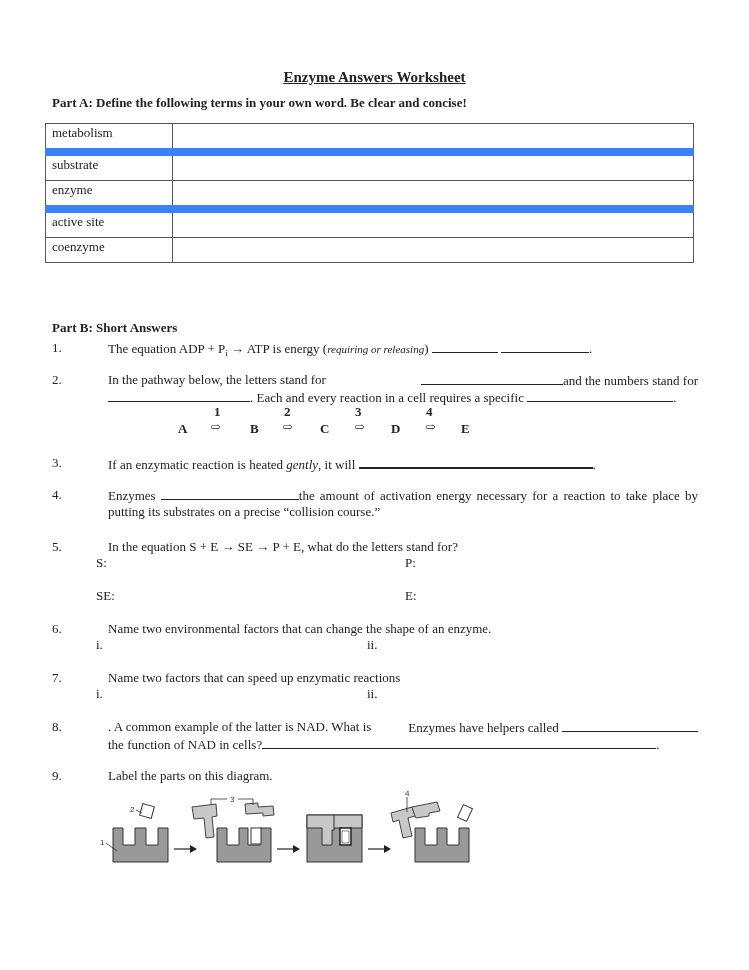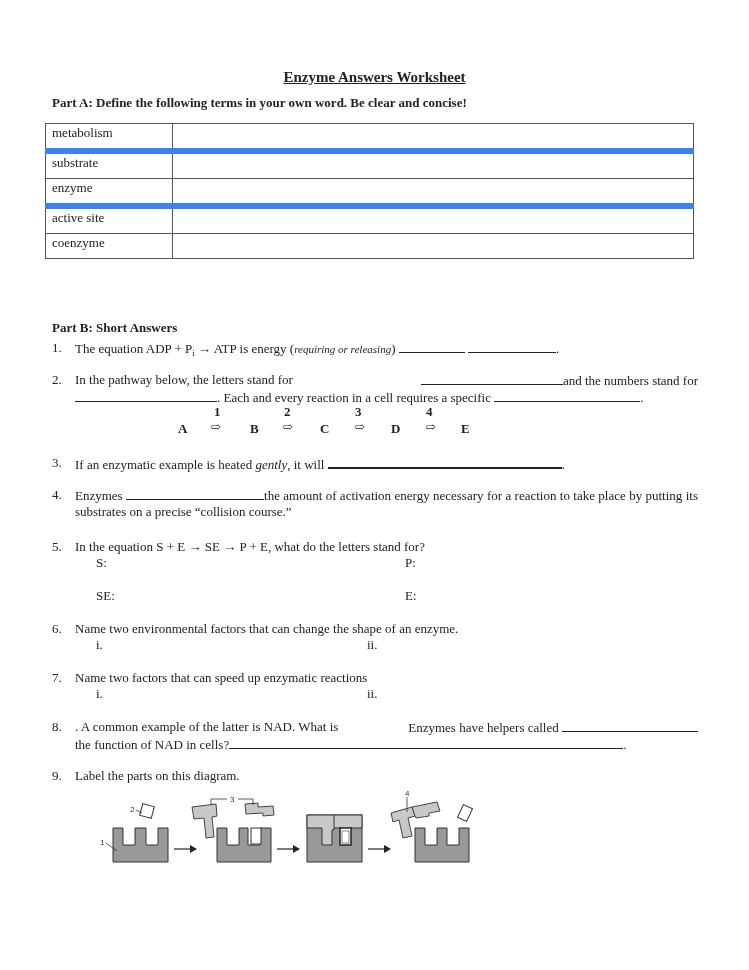--- a/index.html
+++ b/index.html
@@ -15,25 +15,25 @@
     .parta-head { position: absolute; left: 52px; top: 95px; font-weight: bold; font-size: 13px; }
     table.terms {
       position: absolute; left: 45px; top: 123px; width: 649px;
       border-collapse: collapse;
     }
     table.terms td {
       border: 1px solid #555; height: 24px; padding: 0 0 0 6px;
       vertical-align: top; font-size: 13px; line-height: 18px; margin-left: 14px;
     }
     table.terms td.term { width: 120px; }
-    table.terms tr.thick td { border-top: 6px solid #3b82f6; }
+    table.terms tr.thick td { border-top: 8px solid #3b82f6; }
     .partb-head { position: absolute; left: 52px; top: 320px; font-weight: bold; }
     .q { position: absolute; left: 52px; width: 646px; font-size: 13px; line-height: 16px; }
     .qnum { position: absolute; left: 0; top: 0; }
-    .qbody { margin-left: 23px; }
+    .qbody { margin-left: 56px; }
     .just { text-align: justify; text-align-last: left; }
     .blank { display: inline-block; border-bottom: 1px solid #222; height: 12px; vertical-align: baseline; }
     .sub { font-size: 9px; vertical-align: -3px; }
     .pathway { position: absolute; font-weight: bold; font-size: 13px; }
     .row2 { position: absolute; }
     svg text { font-family: "Liberation Sans", "DejaVu Sans", sans-serif; }
   </style>
 </head>
 <body>
 
@@ -101,21 +101,21 @@
   <span class="pathway" style="left:320px; top:421px;">C</span>
   <span class="pathway" style="left:355px; top:420px; font-size:12px;">⇨</span>
   <span class="pathway" style="left:391px; top:421px;">D</span>
   <span class="pathway" style="left:426px; top:420px; font-size:12px;">⇨</span>
   <span class="pathway" style="left:461px; top:421px;">E</span>
 </div>
 
 <div class="q" style="top:455px;">
   <span class="qnum">3.</span>
   <div class="qbody">
-    <span>If an enzymatic example is heated </span><i>gently</i><span>, it will </span><span class="blank" style="width:234px; border-bottom-width:2px;"></span><span>.</span>
+    <span>If an enzymatic reaction is heated </span><i>gently</i><span>, it will </span><span class="blank" style="width:234px; border-bottom-width:2px;"></span><span>.</span>
   </div>
 </div>
 
 <div class="q" style="top:487px;">
   <span class="qnum">4.</span>
   <div class="qbody just">
     <span>Enzymes </span><span class="blank" style="width:138px;"></span><span>the amount of activation energy necessary for a reaction to take place by putting its substrates on a precise “collision course.”</span>
   </div>
 </div>
 

